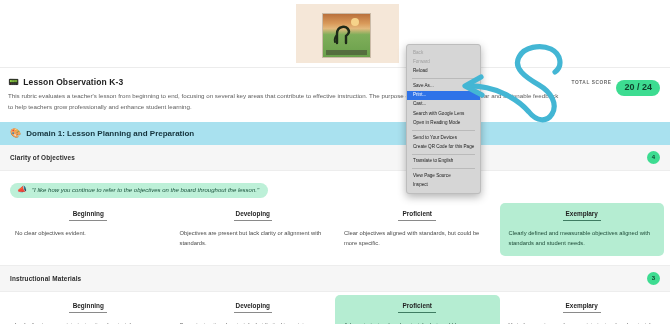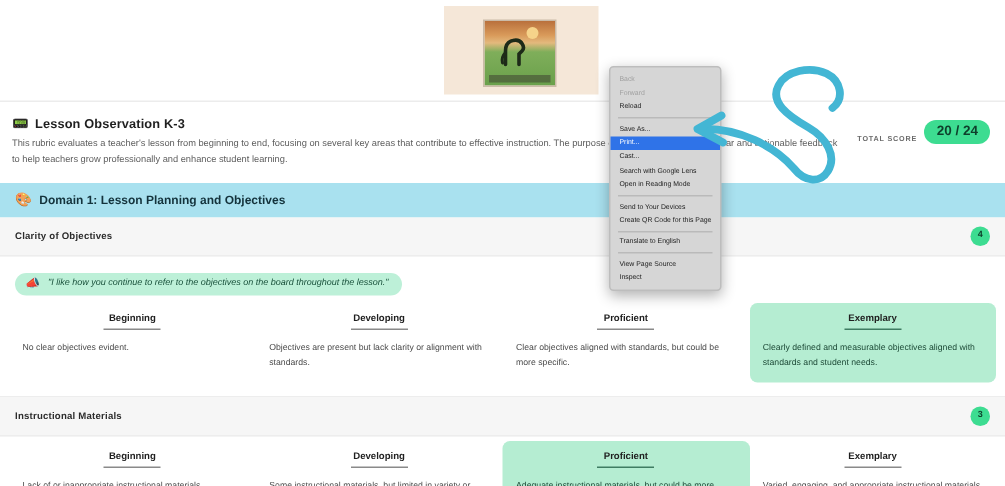--- a/index.html
+++ b/index.html
@@ -87,21 +87,21 @@
   }
   .doc-title .emoji { font-size: 9px; line-height: 1; }
   .doc-desc {
     font-size: 6.2px;
     line-height: 1.75;
     color: #5d5d5d;
     max-width: 575px;
   }
   .score-wrap {
     display: flex;
-    align-items: flex-end;
+    align-items: flex-start;
     gap: 5px;
     flex: 0 0 auto;
     padding-top: 3px;
   }
   .score-label {
     font-size: 4.8px;
     font-weight: bold;
     letter-spacing: .55px;
     color: #6b6b6b;
     text-transform: uppercase;
@@ -273,21 +273,21 @@
       <div class="doc-desc">This rubric evaluates a teacher's lesson from beginning to end, focusing on several key areas that contribute to effective instruction. The purpose of this rubric is to provide clear and actionable feedback to help teachers grow professionally and enhance student learning.</div>
     </div>
     <div class="score-wrap">
       <span class="score-label">TOTAL SCORE</span>
       <span class="score-pill">20 / 24</span>
     </div>
   </div>
 
   <div class="domain-band">
     <span class="emoji">🎨</span>
-    <span>Domain 1: Lesson Planning and Objectives</span>
+    <span>Domain 1: Lesson Planning and Preparation</span>
   </div>
 
   <div>
     <div class="crit-head">
       <span class="crit-name">Clarity of Objectives</span>
       <span class="crit-score">4</span>
     </div>
     <div class="comment-row">
       <span class="comment">
         <span class="emoji">📣</span>

